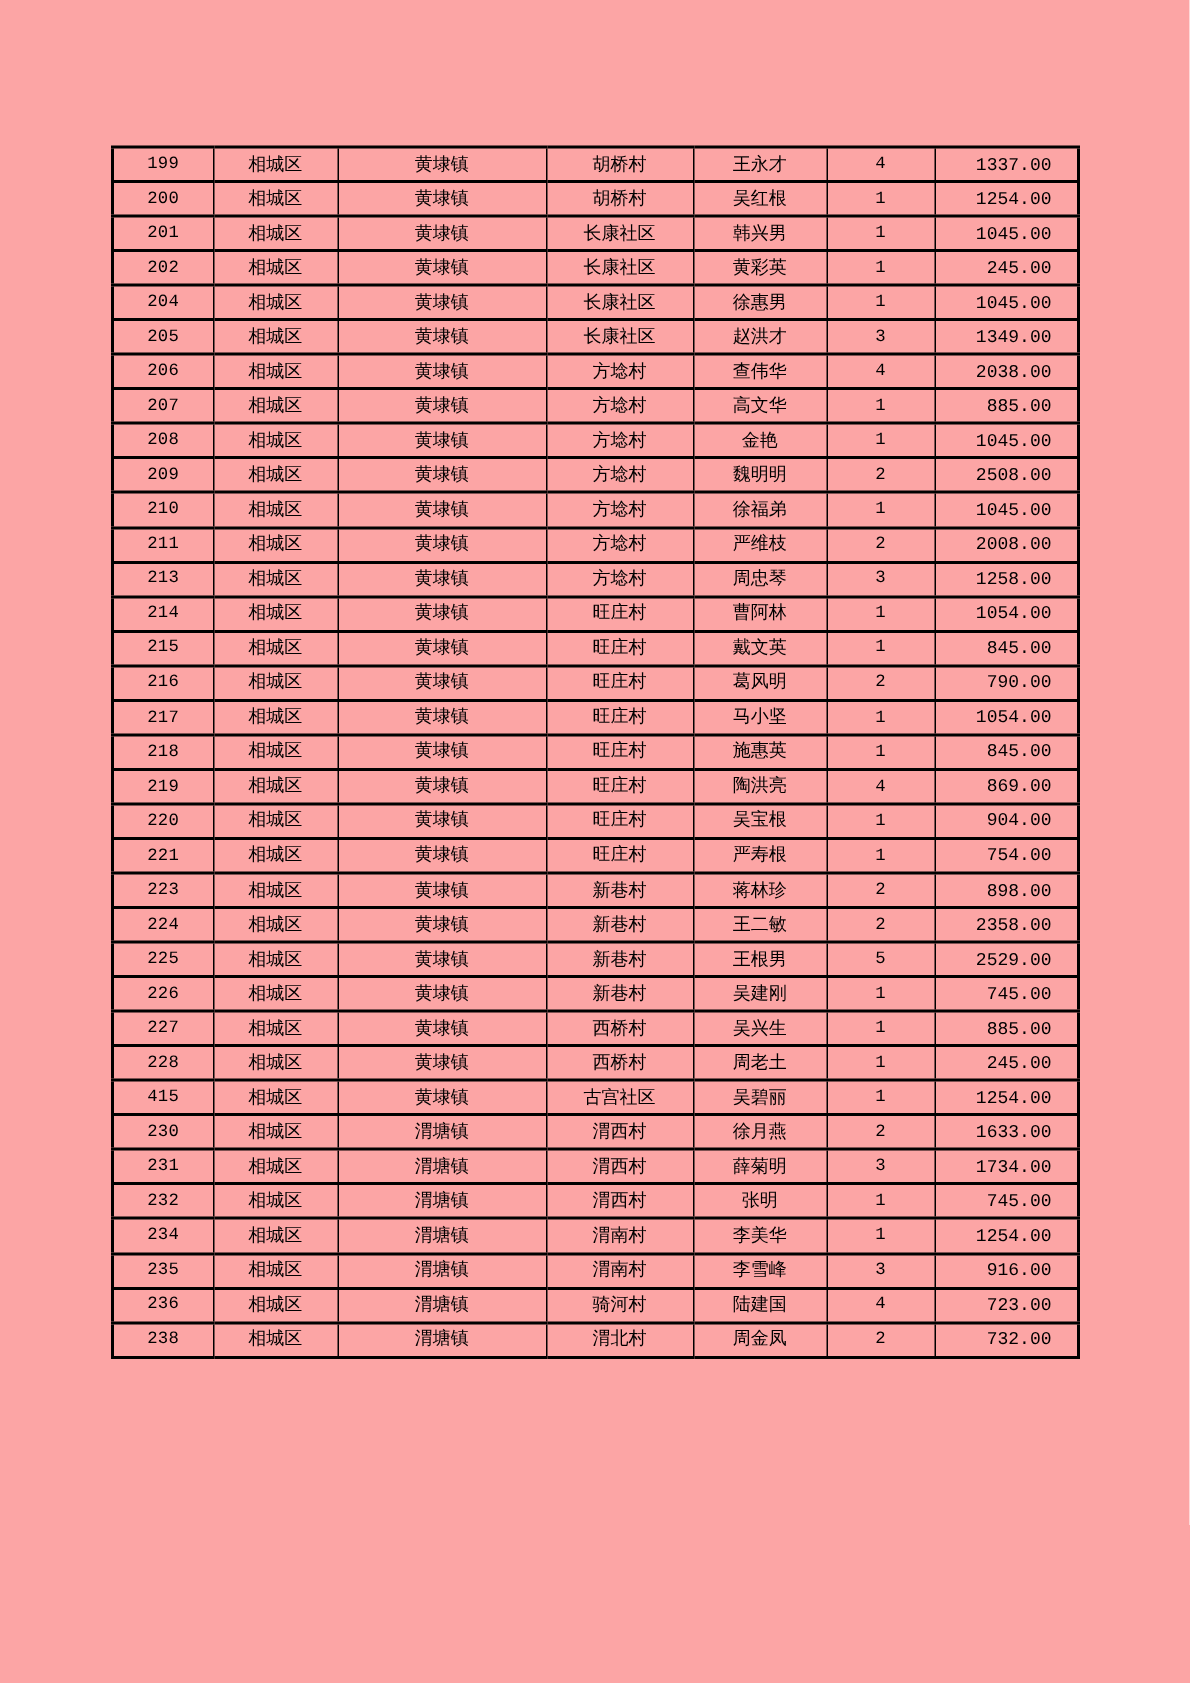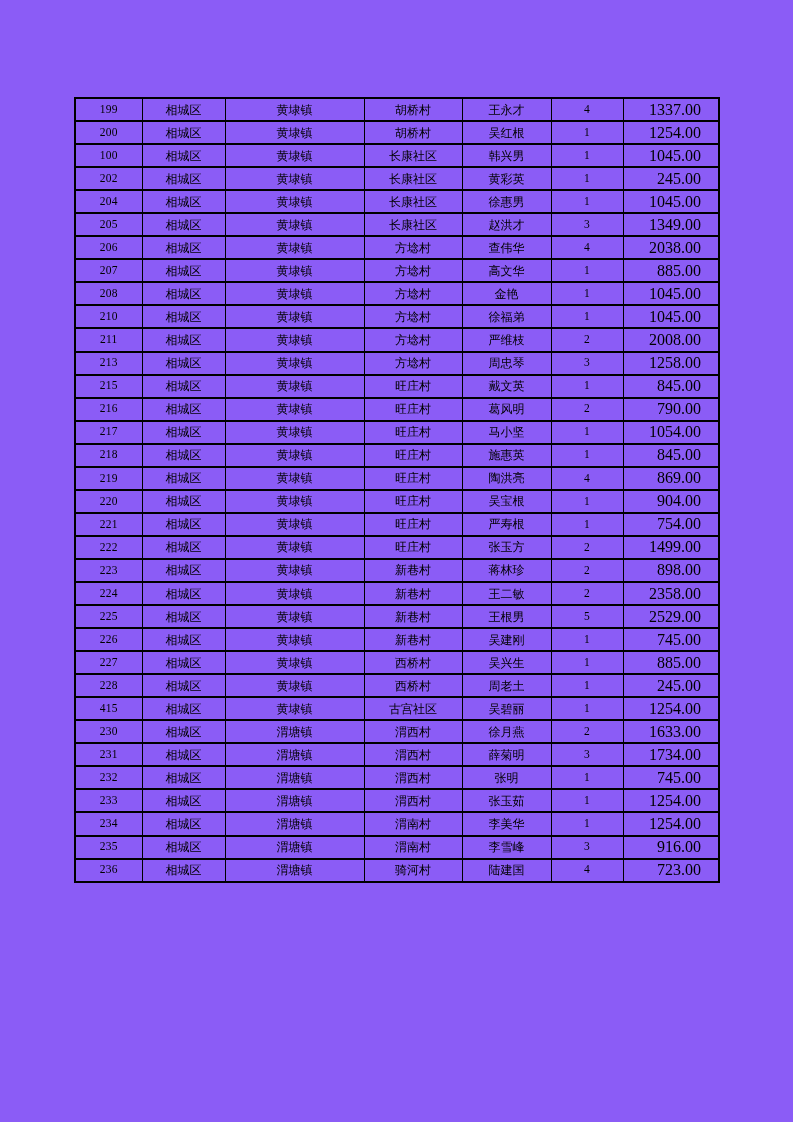--- a/index.html
+++ b/index.html
@@ -4,23 +4,23 @@
 <style>
   html, body {
     margin: 0;
     padding: 0;
     background: #ffffff;
   }
   .page {
     position: relative;
     width: 793px;
     height: 1122px;
-    background: #8b5cf6;
+    background: #fca5a5;
     overflow: hidden;
-    font-family: Liberation Serif, serif;
+    font-family: Liberation Mono, monospace;
   }
   table.roster {
     position: absolute;
     left: 74px;
     top: 97px;
     width: 644px;
     border-collapse: collapse;
     table-layout: fixed;
     border: 2px solid #000000;
   }
@@ -39,21 +39,21 @@
     white-space: nowrap;
     overflow: hidden;
   }
   table.roster td.num {
     font-size: 11.5px;
     letter-spacing: 0.2px;
   }
   table.roster td.amount {
     text-align: right;
     padding-right: 17px;
-    font-size: 16px;
+    font-size: 12px;
   }
 </style>
 </head>
 <body>
 
 <div class="page">
   <table class="roster">
     <colgroup>
       <col style="width:67px">
       <col style="width:83px">
@@ -76,21 +76,21 @@
         <tr>
           <td class="num">200</td>
           <td>相城区</td>
           <td>黄埭镇</td>
           <td>胡桥村</td>
           <td>吴红根</td>
           <td class="num">1</td>
           <td class="amount">1254.00</td>
         </tr>
         <tr>
-          <td class="num">100</td>
+          <td class="num">201</td>
           <td>相城区</td>
           <td>黄埭镇</td>
           <td>长康社区</td>
           <td>韩兴男</td>
           <td class="num">1</td>
           <td class="amount">1045.00</td>
         </tr>
         <tr>
           <td class="num">202</td>
           <td>相城区</td>
@@ -139,20 +139,29 @@
         <tr>
           <td class="num">208</td>
           <td>相城区</td>
           <td>黄埭镇</td>
           <td>方埝村</td>
           <td>金艳</td>
           <td class="num">1</td>
           <td class="amount">1045.00</td>
         </tr>
         <tr>
+          <td class="num">209</td>
+          <td>相城区</td>
+          <td>黄埭镇</td>
+          <td>方埝村</td>
+          <td>魏明明</td>
+          <td class="num">2</td>
+          <td class="amount">2508.00</td>
+        </tr>
+        <tr>
           <td class="num">210</td>
           <td>相城区</td>
           <td>黄埭镇</td>
           <td>方埝村</td>
           <td>徐福弟</td>
           <td class="num">1</td>
           <td class="amount">1045.00</td>
         </tr>
         <tr>
           <td class="num">211</td>
@@ -166,20 +175,29 @@
         <tr>
           <td class="num">213</td>
           <td>相城区</td>
           <td>黄埭镇</td>
           <td>方埝村</td>
           <td>周忠琴</td>
           <td class="num">3</td>
           <td class="amount">1258.00</td>
         </tr>
         <tr>
+          <td class="num">214</td>
+          <td>相城区</td>
+          <td>黄埭镇</td>
+          <td>旺庄村</td>
+          <td>曹阿林</td>
+          <td class="num">1</td>
+          <td class="amount">1054.00</td>
+        </tr>
+        <tr>
           <td class="num">215</td>
           <td>相城区</td>
           <td>黄埭镇</td>
           <td>旺庄村</td>
           <td>戴文英</td>
           <td class="num">1</td>
           <td class="amount">845.00</td>
         </tr>
         <tr>
           <td class="num">216</td>
@@ -227,29 +245,20 @@
           <td class="amount">904.00</td>
         </tr>
         <tr>
           <td class="num">221</td>
           <td>相城区</td>
           <td>黄埭镇</td>
           <td>旺庄村</td>
           <td>严寿根</td>
           <td class="num">1</td>
           <td class="amount">754.00</td>
-        </tr>
-        <tr>
-          <td class="num">222</td>
-          <td>相城区</td>
-          <td>黄埭镇</td>
-          <td>旺庄村</td>
-          <td>张玉方</td>
-          <td class="num">2</td>
-          <td class="amount">1499.00</td>
         </tr>
         <tr>
           <td class="num">223</td>
           <td>相城区</td>
           <td>黄埭镇</td>
           <td>新巷村</td>
           <td>蒋林珍</td>
           <td class="num">2</td>
           <td class="amount">898.00</td>
         </tr>
@@ -328,29 +337,20 @@
         <tr>
           <td class="num">232</td>
           <td>相城区</td>
           <td>渭塘镇</td>
           <td>渭西村</td>
           <td>张明</td>
           <td class="num">1</td>
           <td class="amount">745.00</td>
         </tr>
         <tr>
-          <td class="num">233</td>
-          <td>相城区</td>
-          <td>渭塘镇</td>
-          <td>渭西村</td>
-          <td>张玉茹</td>
-          <td class="num">1</td>
-          <td class="amount">1254.00</td>
-        </tr>
-        <tr>
           <td class="num">234</td>
           <td>相城区</td>
           <td>渭塘镇</td>
           <td>渭南村</td>
           <td>李美华</td>
           <td class="num">1</td>
           <td class="amount">1254.00</td>
         </tr>
         <tr>
           <td class="num">235</td>
@@ -362,16 +362,25 @@
           <td class="amount">916.00</td>
         </tr>
         <tr>
           <td class="num">236</td>
           <td>相城区</td>
           <td>渭塘镇</td>
           <td>骑河村</td>
           <td>陆建国</td>
           <td class="num">4</td>
           <td class="amount">723.00</td>
+        </tr>
+        <tr>
+          <td class="num">238</td>
+          <td>相城区</td>
+          <td>渭塘镇</td>
+          <td>渭北村</td>
+          <td>周金凤</td>
+          <td class="num">2</td>
+          <td class="amount">732.00</td>
         </tr>
       </tbody>
   </table>
 </div>
 
 </body></html>

